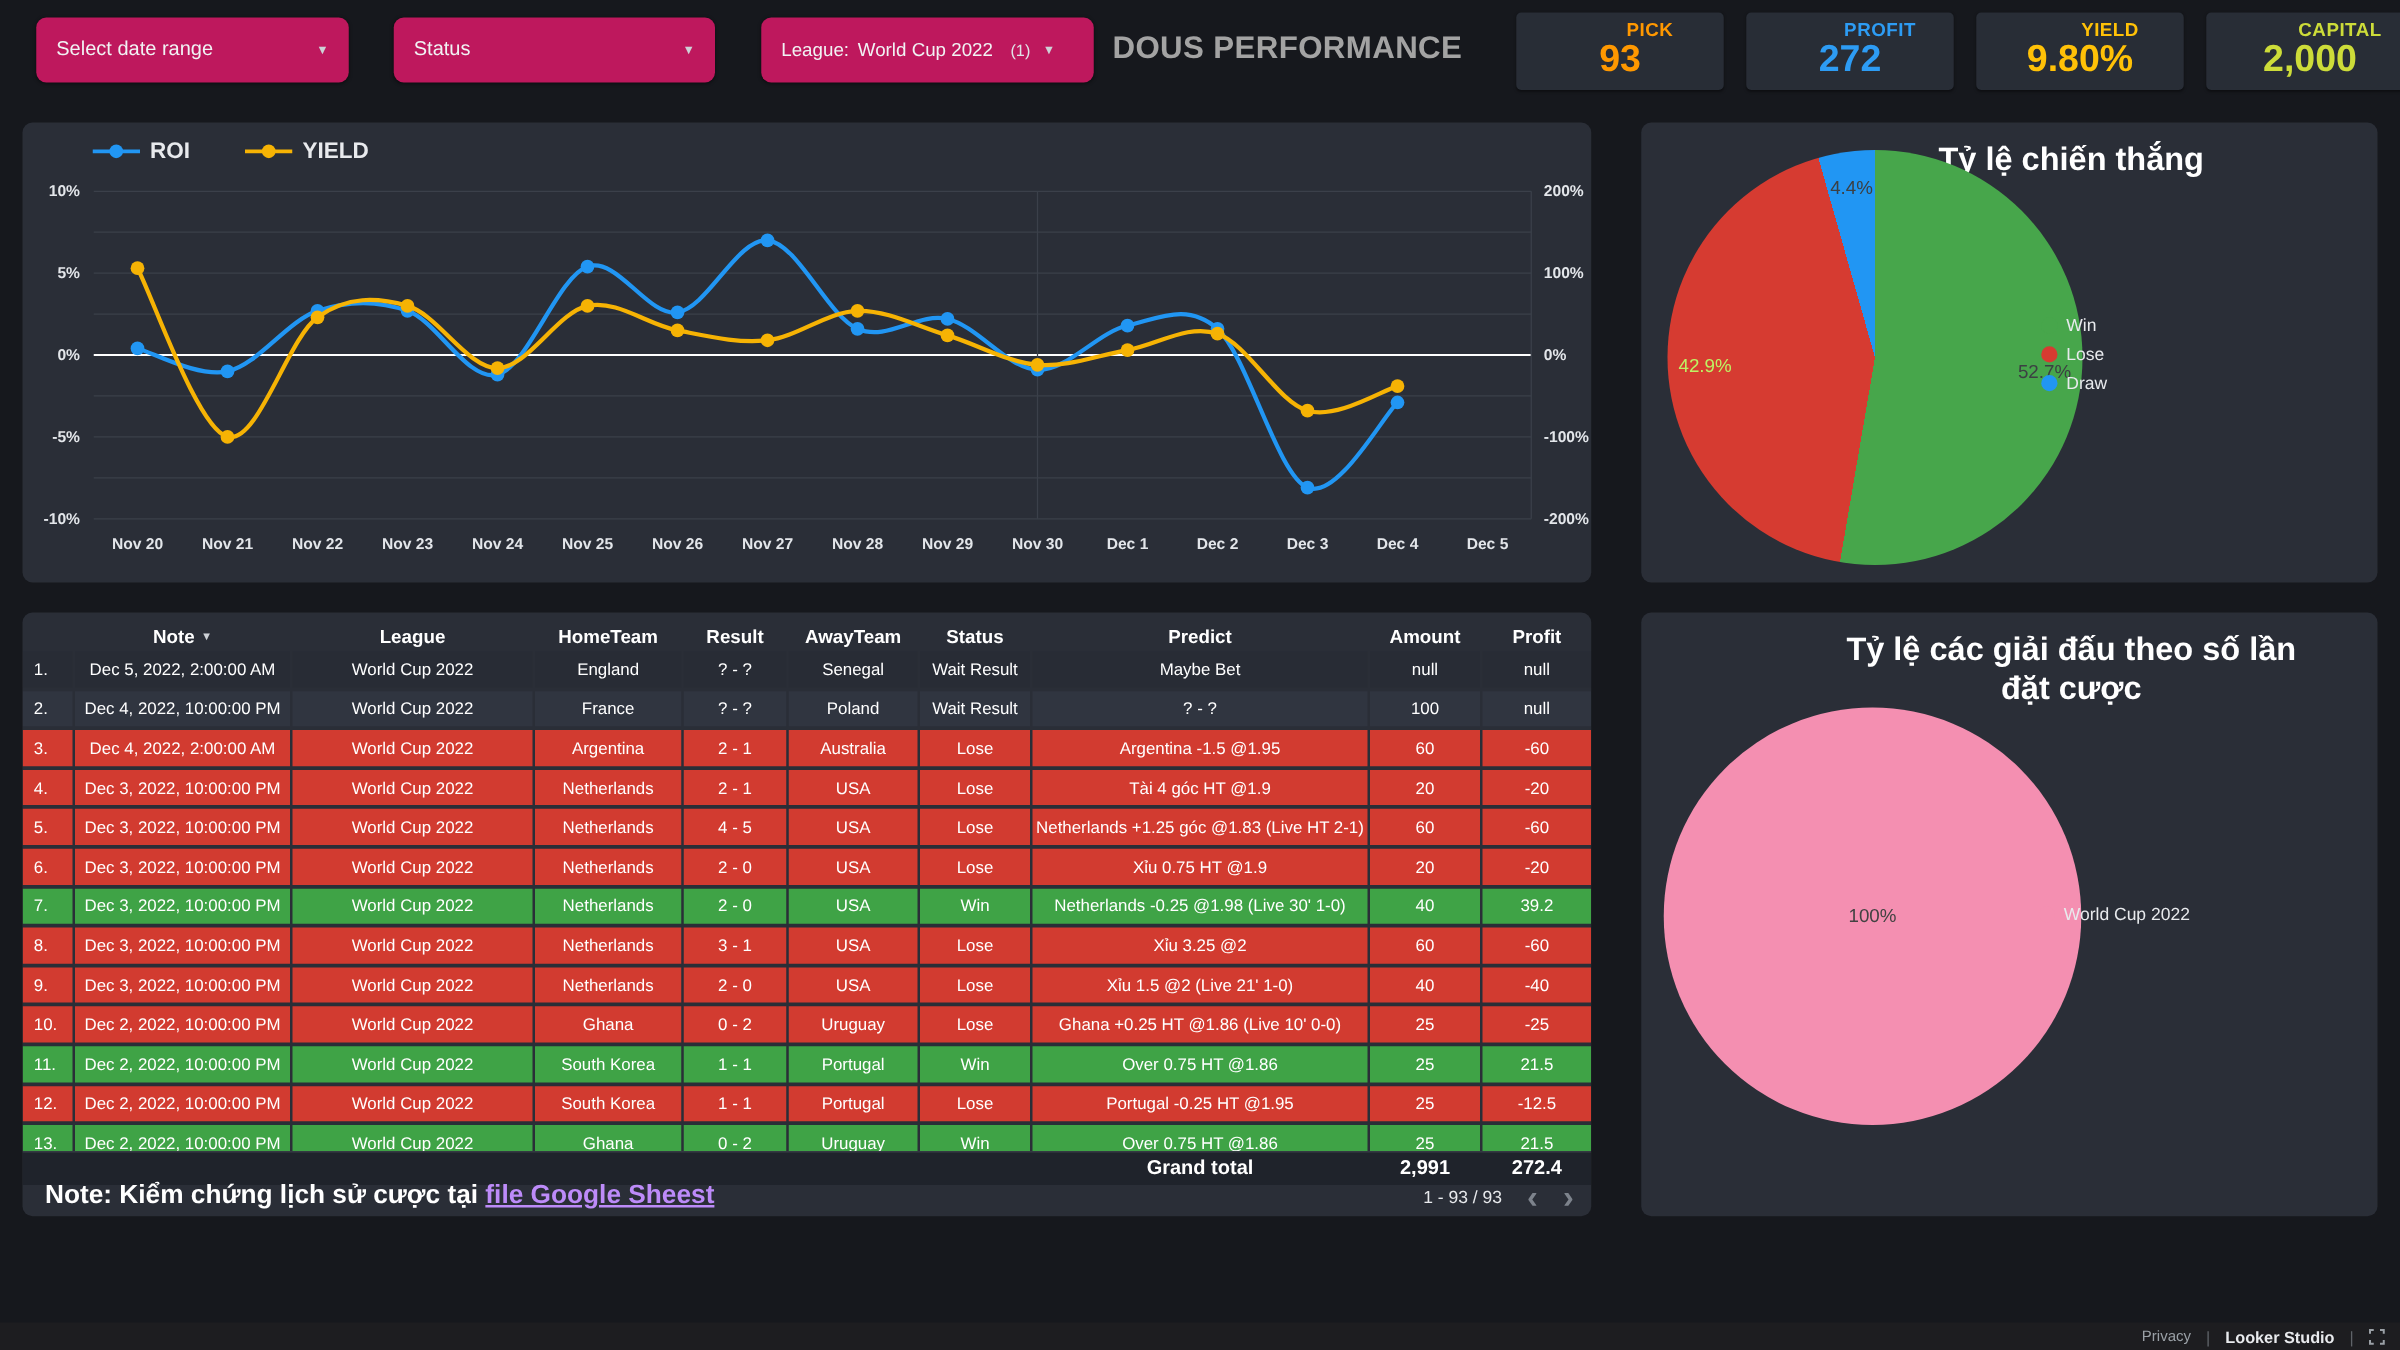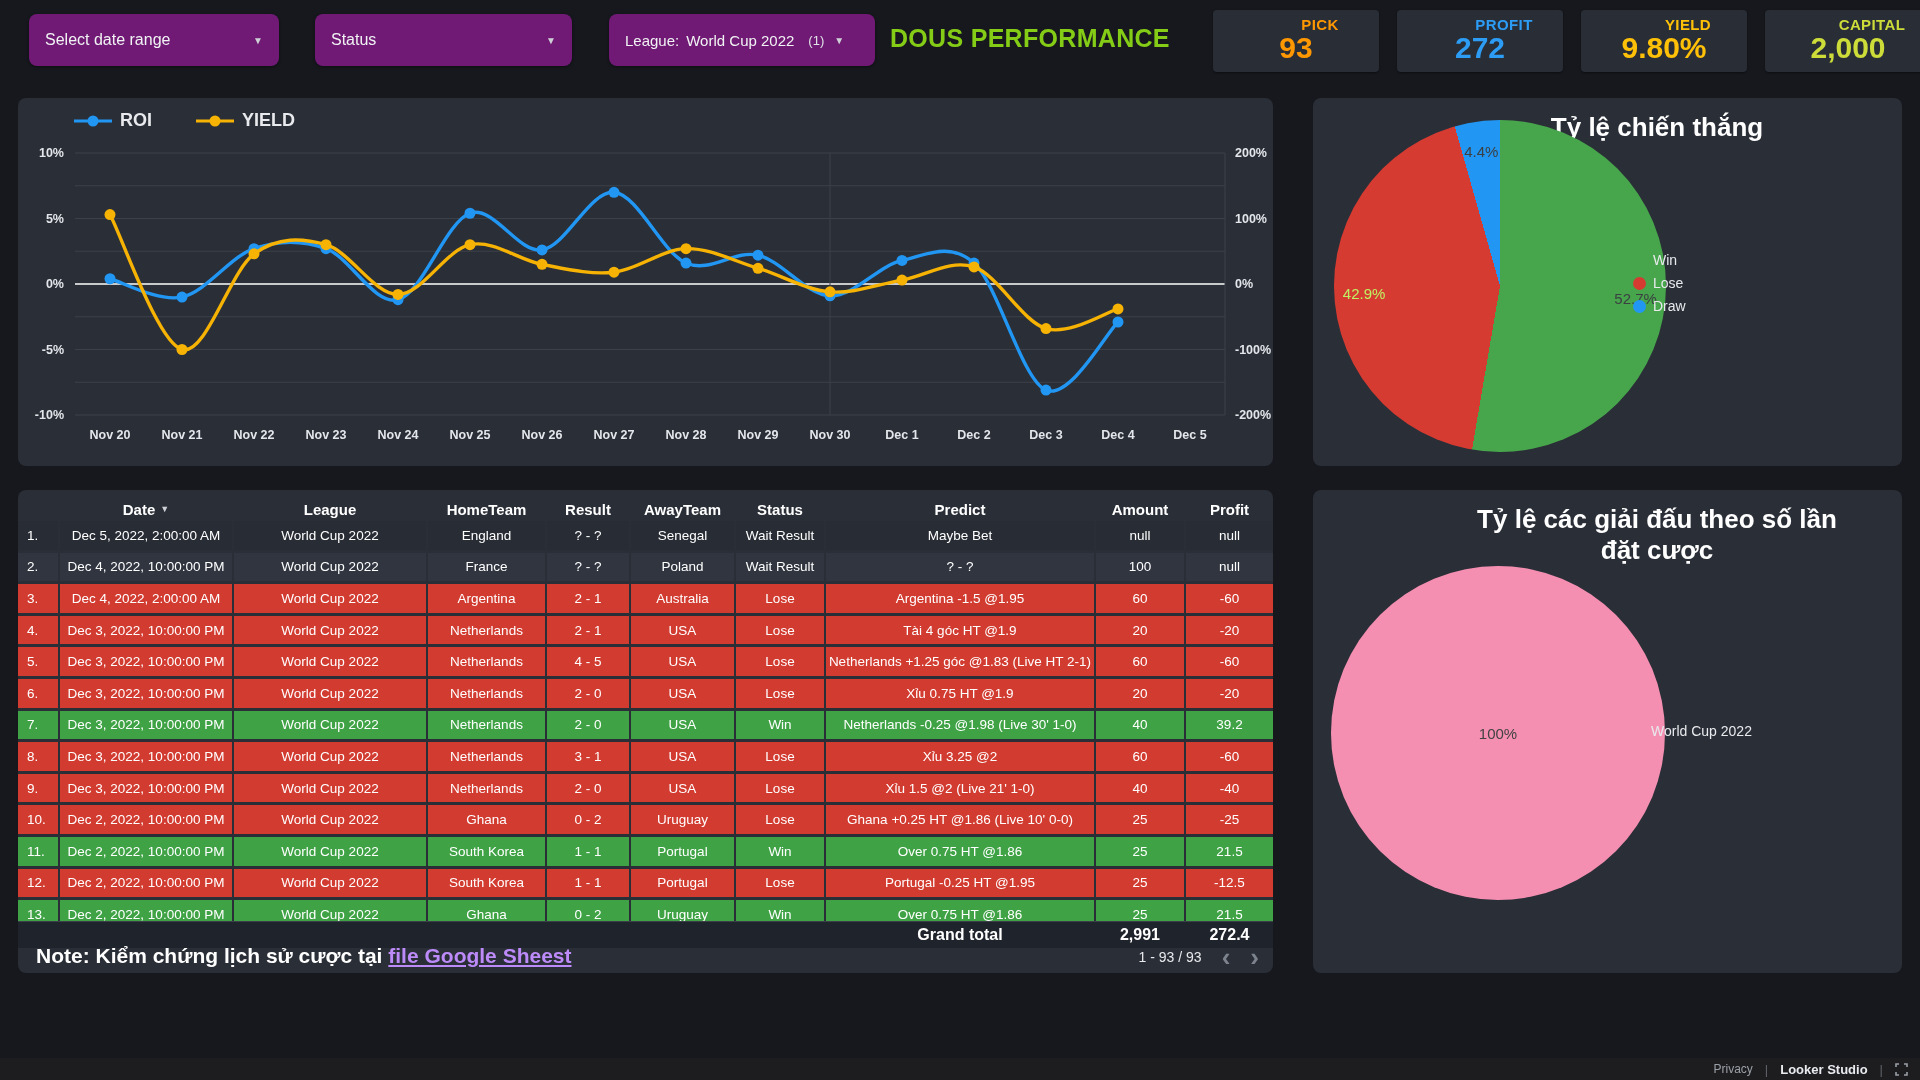--- a/index.html
+++ b/index.html
@@ -1,32 +1,32 @@
 <!DOCTYPE html>
 <html><head>
 <meta charset="utf-8">
 <style>
   * { margin:0; padding:0; box-sizing:border-box; }
   html,body { width:1920px; height:1080px; overflow:hidden; }
   body { background:#16181d; font-family:"Liberation Sans","DejaVu Sans",sans-serif; color:#e8eaed; position:relative; }
 
   
-  .chip { position:absolute; top:14px; height:52px; background:#701a75; border-radius:8px;
+  .chip { position:absolute; top:14px; height:52px; background:#be185d; border-radius:8px;
           display:flex; align-items:center; padding:0 16px; font-size:16px; color:#f1f3f4;
           box-shadow:0 1px 3px rgba(0,0,0,.45); cursor:pointer; }
   .chip .caret { margin-left:auto; font-size:10px; color:#cdd1d6; }
   #chip-date   { left:29px;  width:250px; }
   #chip-status { left:315px; width:257px; }
   #chip-league { left:609px; width:266px; font-size:15px; }
   #chip-league .lg-val { margin-left:7px; }
   #chip-league .lg-cnt { margin-left:14px; font-size:13px; color:#e0e3e7; }
   #chip-league .caret { margin-left:10px; }
 
   #page-title { position:absolute; left:890px; top:24px; width:270px; font-size:25px; font-weight:bold;
-                color:#84cc16; letter-spacing:.3px; white-space:nowrap; }
+                color:#a3a3a3; letter-spacing:.3px; white-space:nowrap; }
 
   #kpi-cards { position:absolute; left:1213px; top:10px; display:flex; gap:18px; }
   .kpi { width:166px; height:62px; background:#282d36; border-radius:4px; text-align:center;
          padding-top:6px; box-shadow:0 1px 2px rgba(0,0,0,.4); }
   .kpi .k-label { font-size:15px; font-weight:bold; letter-spacing:.4px;margin-left:48px; }
   .kpi .k-value { font-size:30px; font-weight:bold; line-height:30px; }
 
   
   .card { position:absolute; background:#2a2e37; border-radius:8px; }
   #line-card { left:18px;  top:98px;  width:1255px; height:368px; }
@@ -230,21 +230,21 @@
       </div>
     </div>
   </div>
 
 <div class="card" id="table-card">
   <div class="trow" id="table-head">
       <div class="hcell">
         <span></span>
       </div>
       <div class="hcell">
-        <span>Date</span>
+        <span>Note</span>
         <span class="sort">▼</span>
       </div>
       <div class="hcell">
         <span>League</span>
       </div>
       <div class="hcell">
         <span>HomeTeam</span>
       </div>
       <div class="hcell">
         <span>Result</span>

